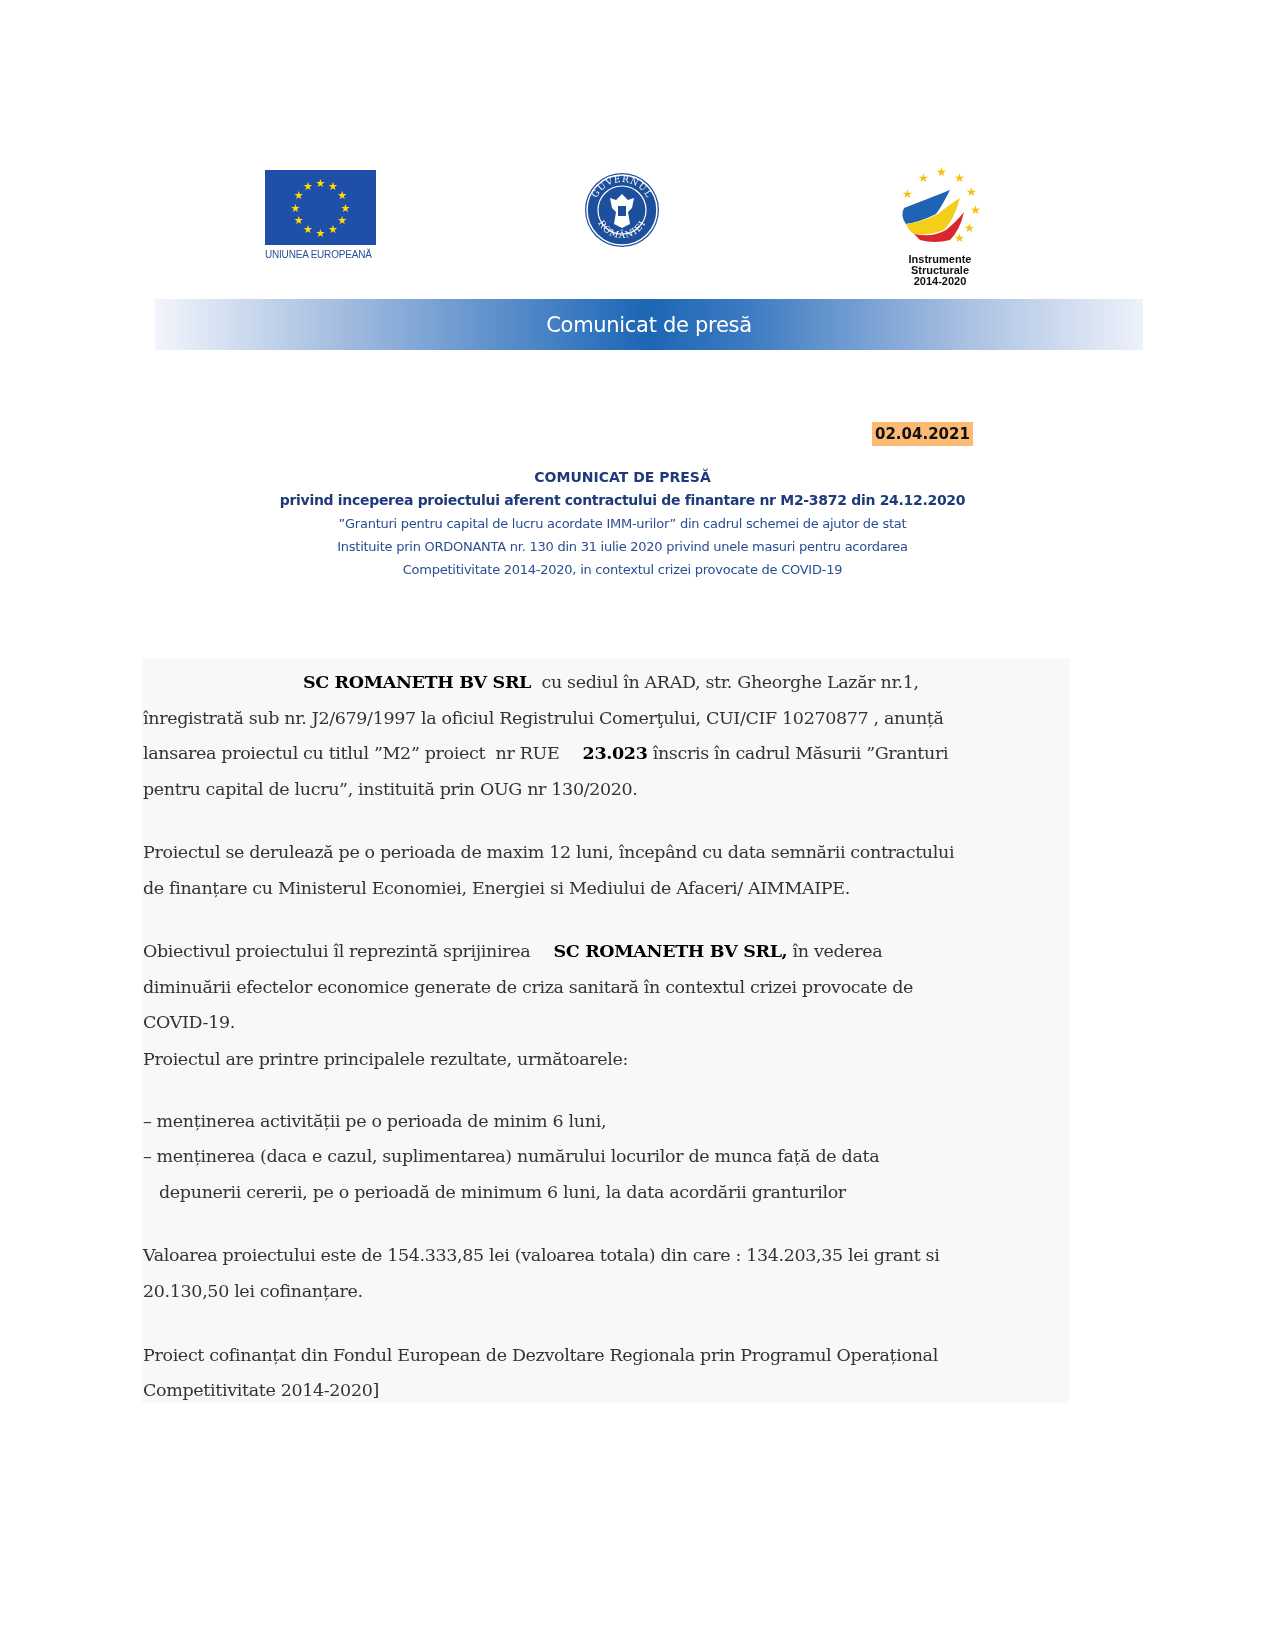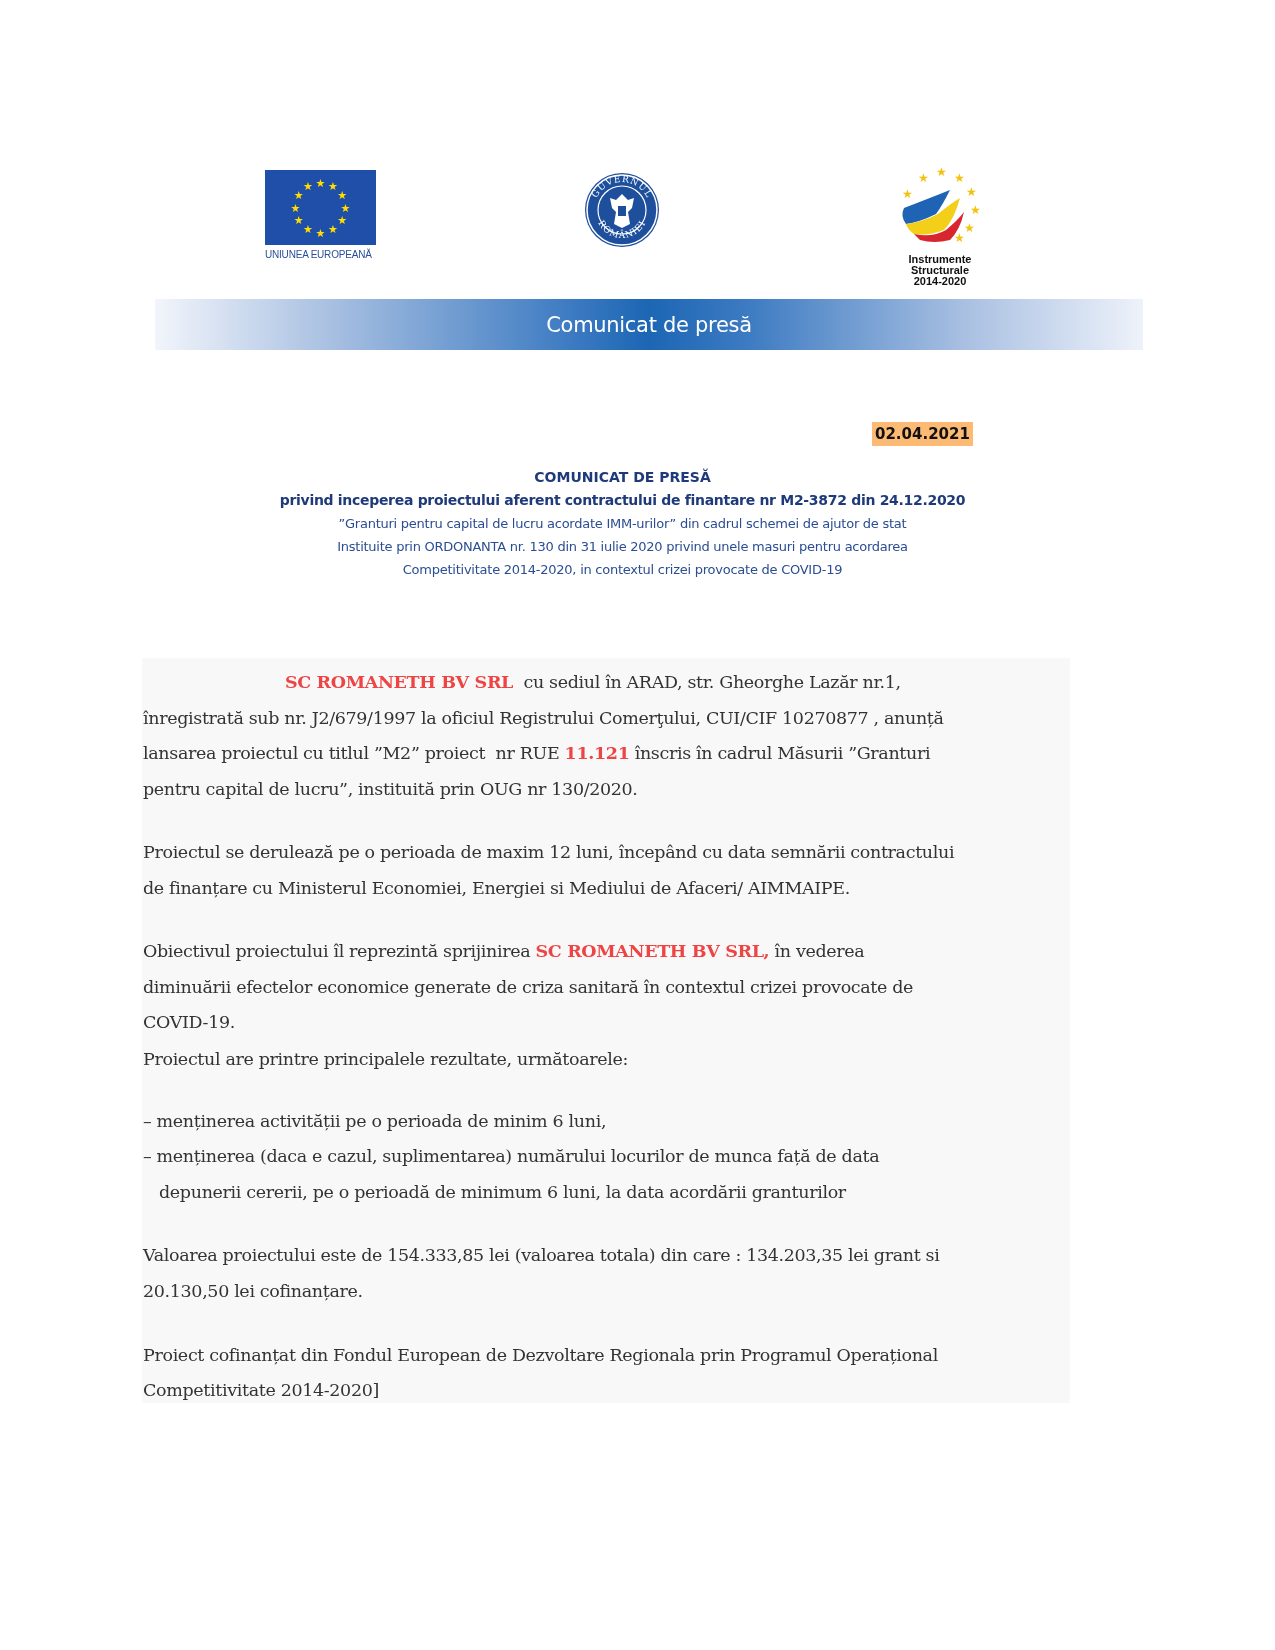--- a/index.html
+++ b/index.html
@@ -22,21 +22,21 @@
 
   #date { position: absolute; left: 872px; top: 422px; background: #fdba74; font-family: "DejaVu Sans", sans-serif; font-size: 15px; font-weight: bold; color: #111; padding: 1px 3px; line-height: 22px; }
 
   #header-block { position: absolute; left: 240px; top: 466px; width: 765px; text-align: center; color: #1f3a7a; font-family: "DejaVu Sans", sans-serif; }
   #hb-title { font-size: 14px; font-weight: bold; line-height: 22px; color: #1f3a7a; }
   #hb-subtitle { font-size: 14px; font-weight: bold; line-height: 24px; color: #1f3a7a; letter-spacing: -0.3px; white-space: nowrap; }
   .hb-line { font-size: 13px; line-height: 23px; color: #2a4d93; letter-spacing: -0.25px; white-space: nowrap; }
 
   #body-box { position: absolute; left: 142px; top: 658px; width: 928px; height: 745px; background: #f8f8f8; }
   .p { position: absolute; left: 143px; font-family: "DejaVu Serif", serif; font-size: 17.5px; color: #333333; line-height: 36px; letter-spacing: -0.35px; white-space: nowrap; }
-  .p b { color: #ef4444; }
+  .p b { color: #000000; margin-left: 18px; }
 </style>
 </head>
 <body>
 
 <div class="logo" id="eu-logo">
   <div id="eu-flag">
     <svg width="111" height="75" viewBox="0 0 111 75">
       <g fill="#ffdd00" id="eu-stars">
           <text x="55.5" y="16.5" text-anchor="middle" font-size="11">★</text>
           <text x="68.0" y="19.8" text-anchor="middle" font-size="11">★</text>
@@ -109,21 +109,21 @@
   <div id="hb-subtitle">privind inceperea proiectului aferent contractului de finantare nr M2-3872 din 24.12.2020</div>
   <div class="hb-line">”Granturi pentru capital de lucru acordate IMM-urilor” din cadrul schemei de ajutor de stat</div>
   <div class="hb-line">Instituite prin ORDONANTA nr. 130 din 31 iulie 2020 privind unele masuri  pentru acordarea</div>
   <div class="hb-line">Competitivitate 2014-2020, in contextul crizei provocate de COVID-19</div>
 </div>
 
 <div id="body-box"></div>
 
 <div class="p" style="top:664px;left:285px;"><b>SC ROMANETH BV SRL</b><span style="white-space:pre">  cu sediul în ARAD, str. Gheorghe Lazăr nr.1,</span></div>
 <div class="p" style="top:700px;">înregistrată sub nr. J2/679/1997 la oficiul Registrului Comerţului, CUI/CIF 10270877 , anunță</div>
-<div class="p" style="top:735px;"><span style="white-space:pre">lansarea proiectul cu titlul ”M2” proiect  nr RUE </span><b>11.121</b><span style="white-space:pre"> înscris în cadrul Măsurii ”Granturi</span></div>
+<div class="p" style="top:735px;"><span style="white-space:pre">lansarea proiectul cu titlul ”M2” proiect  nr RUE </span><b>23.023</b><span style="white-space:pre"> înscris în cadrul Măsurii ”Granturi</span></div>
 <div class="p" style="top:771px;">pentru capital de lucru”, instituită prin OUG nr 130/2020.</div>
 
 <div class="p" style="top:834px;">Proiectul se derulează pe o perioada de maxim 12 luni, începând cu data semnării contractului</div>
 <div class="p" style="top:870px;">de finanțare cu Ministerul Economiei, Energiei si Mediului de Afaceri/ AIMMAIPE.</div>
 
 <div class="p" style="top:933px;"><span style="white-space:pre">Obiectivul proiectului îl reprezintă sprijinirea </span><b>SC ROMANETH BV SRL,</b><span style="white-space:pre"> în vederea</span></div>
 <div class="p" style="top:969px;">diminuării efectelor economice generate de criza sanitară în contextul crizei provocate de</div>
 <div class="p" style="top:1004px;">COVID-19.</div>
 
 <div class="p" style="top:1041px;">Proiectul are printre principalele rezultate, următoarele:</div>

